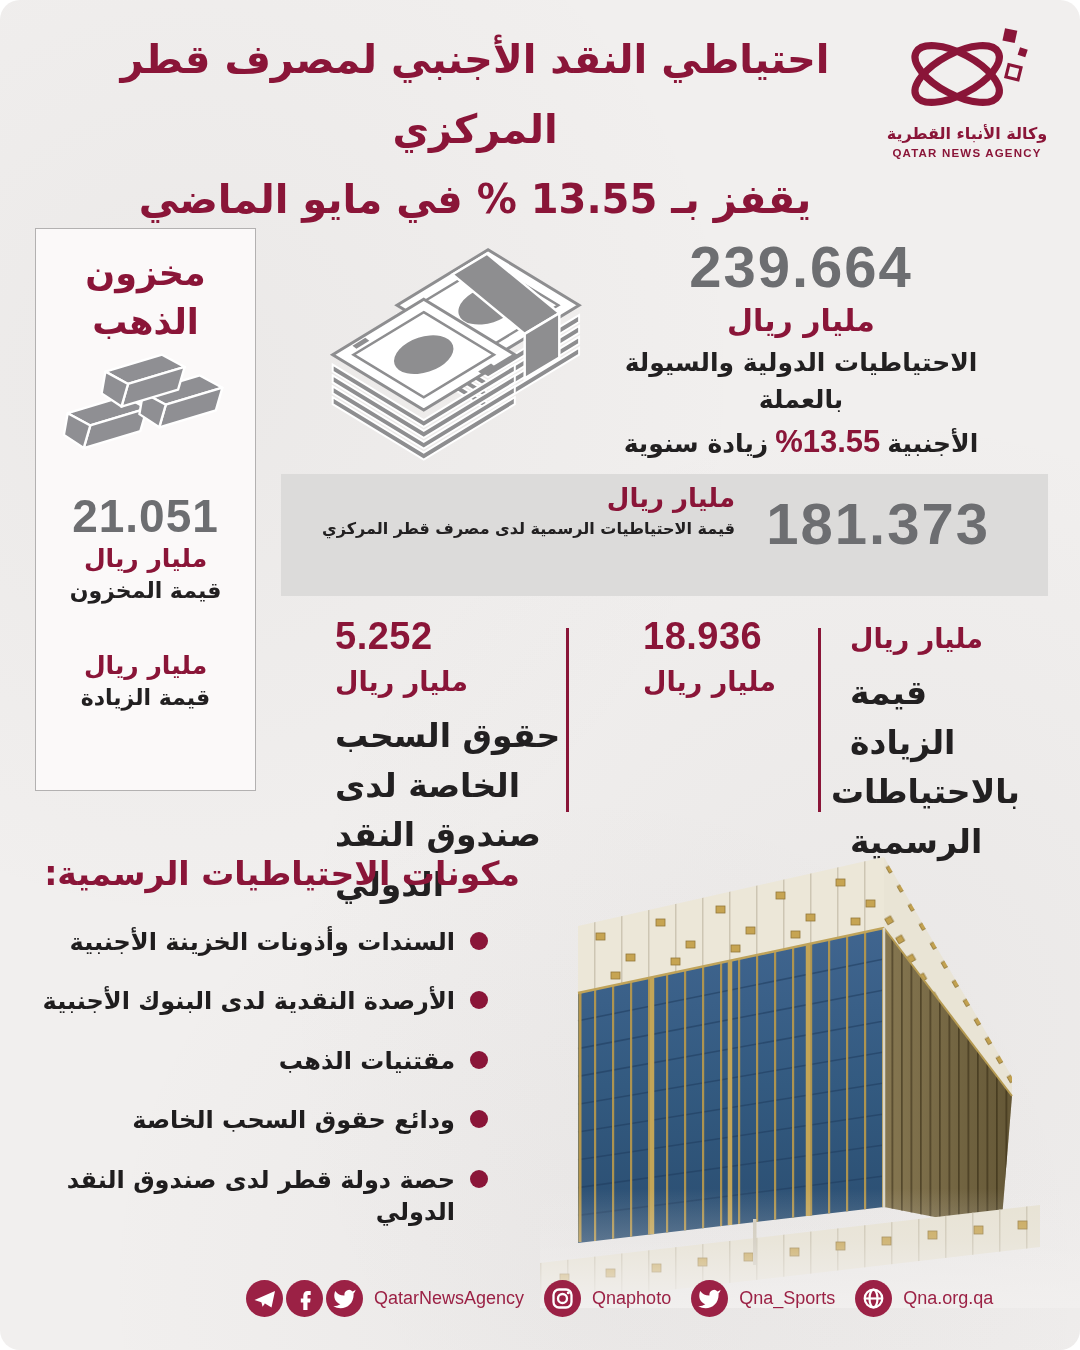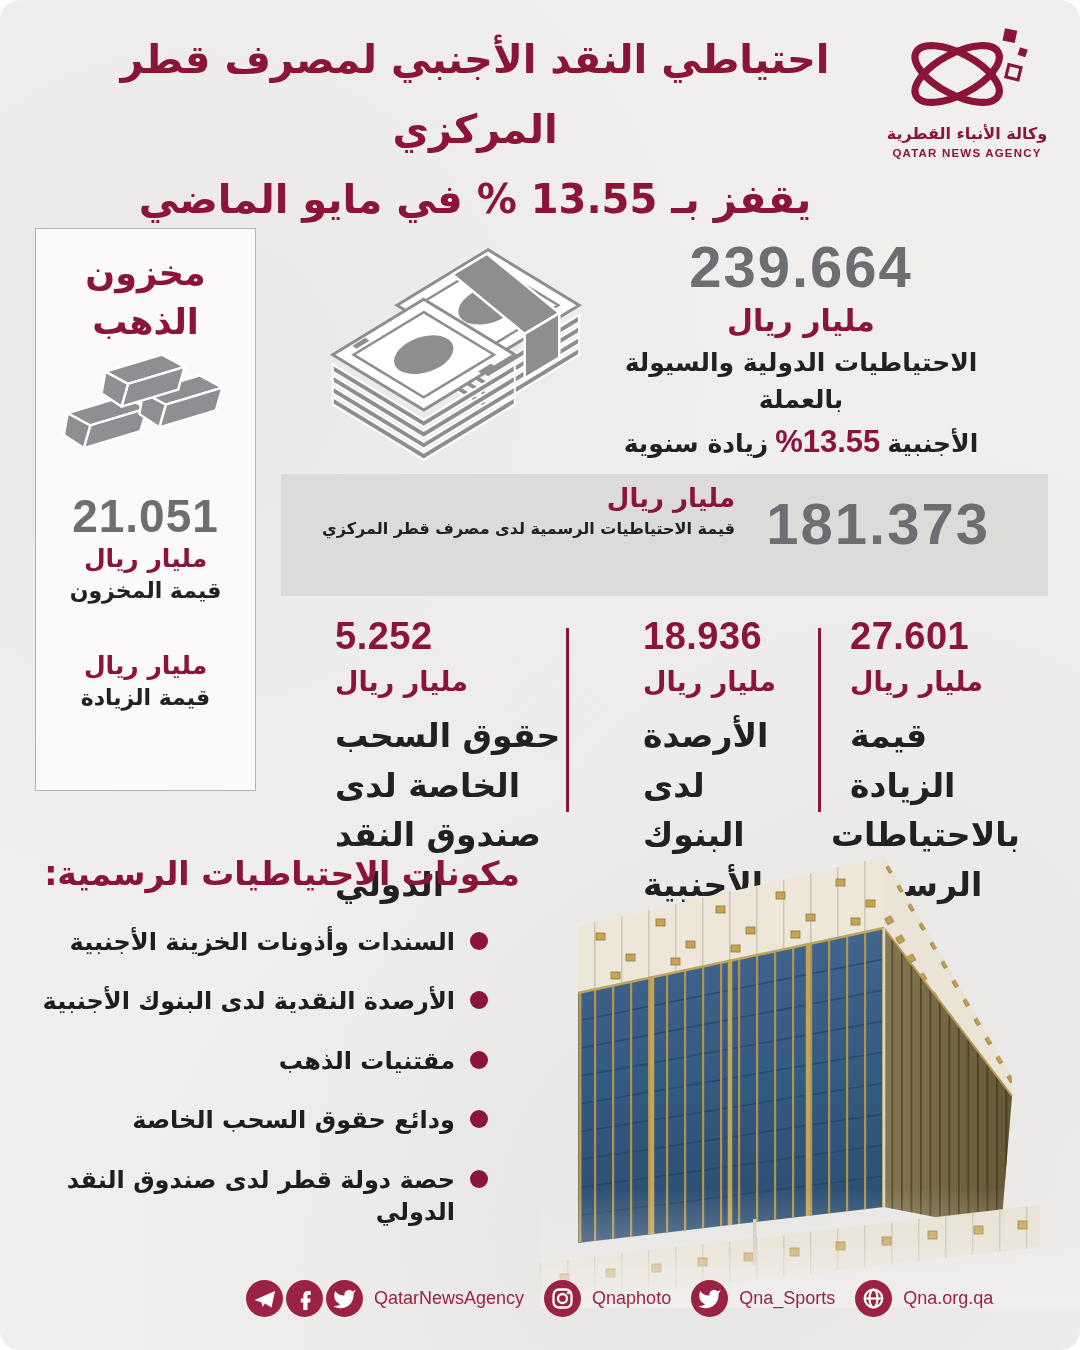--- a/index.html
+++ b/index.html
@@ -166,29 +166,27 @@
 
   <div class="band">
     <div class="band-label rtl">
       <div class="unit">مليار ريال</div>
       <div class="lbl">قيمة الاحتياطيات الرسمية لدى مصرف قطر المركزي</div>
     </div>
     <div class="band-value num">181.373</div>
   </div>
 
   <div class="col col-a">
-    <div class="val">27.601</div>
     <div class="unit rtl">مليار ريال</div>
     <div class="lbl rtl">قيمة الزيادة بالاحتياطات الرسمية</div>
   </div>
   <div class="vdiv d1"></div>
   <div class="col col-b">
     <div class="val">18.936</div>
     <div class="unit rtl">مليار ريال</div>
-    <div class="lbl rtl">الأرصدة لدى البنوك الأجنبية</div>
   </div>
   <div class="vdiv d2"></div>
   <div class="col col-c">
     <div class="val">5.252</div>
     <div class="unit rtl">مليار ريال</div>
     <div class="lbl rtl">حقوق السحب الخاصة لدى صندوق النقد الدولي</div>
   </div>
 
   <div class="comp-title rtl">مكونات الاحتياطيات الرسمية:</div>
   <div class="comp-list">

